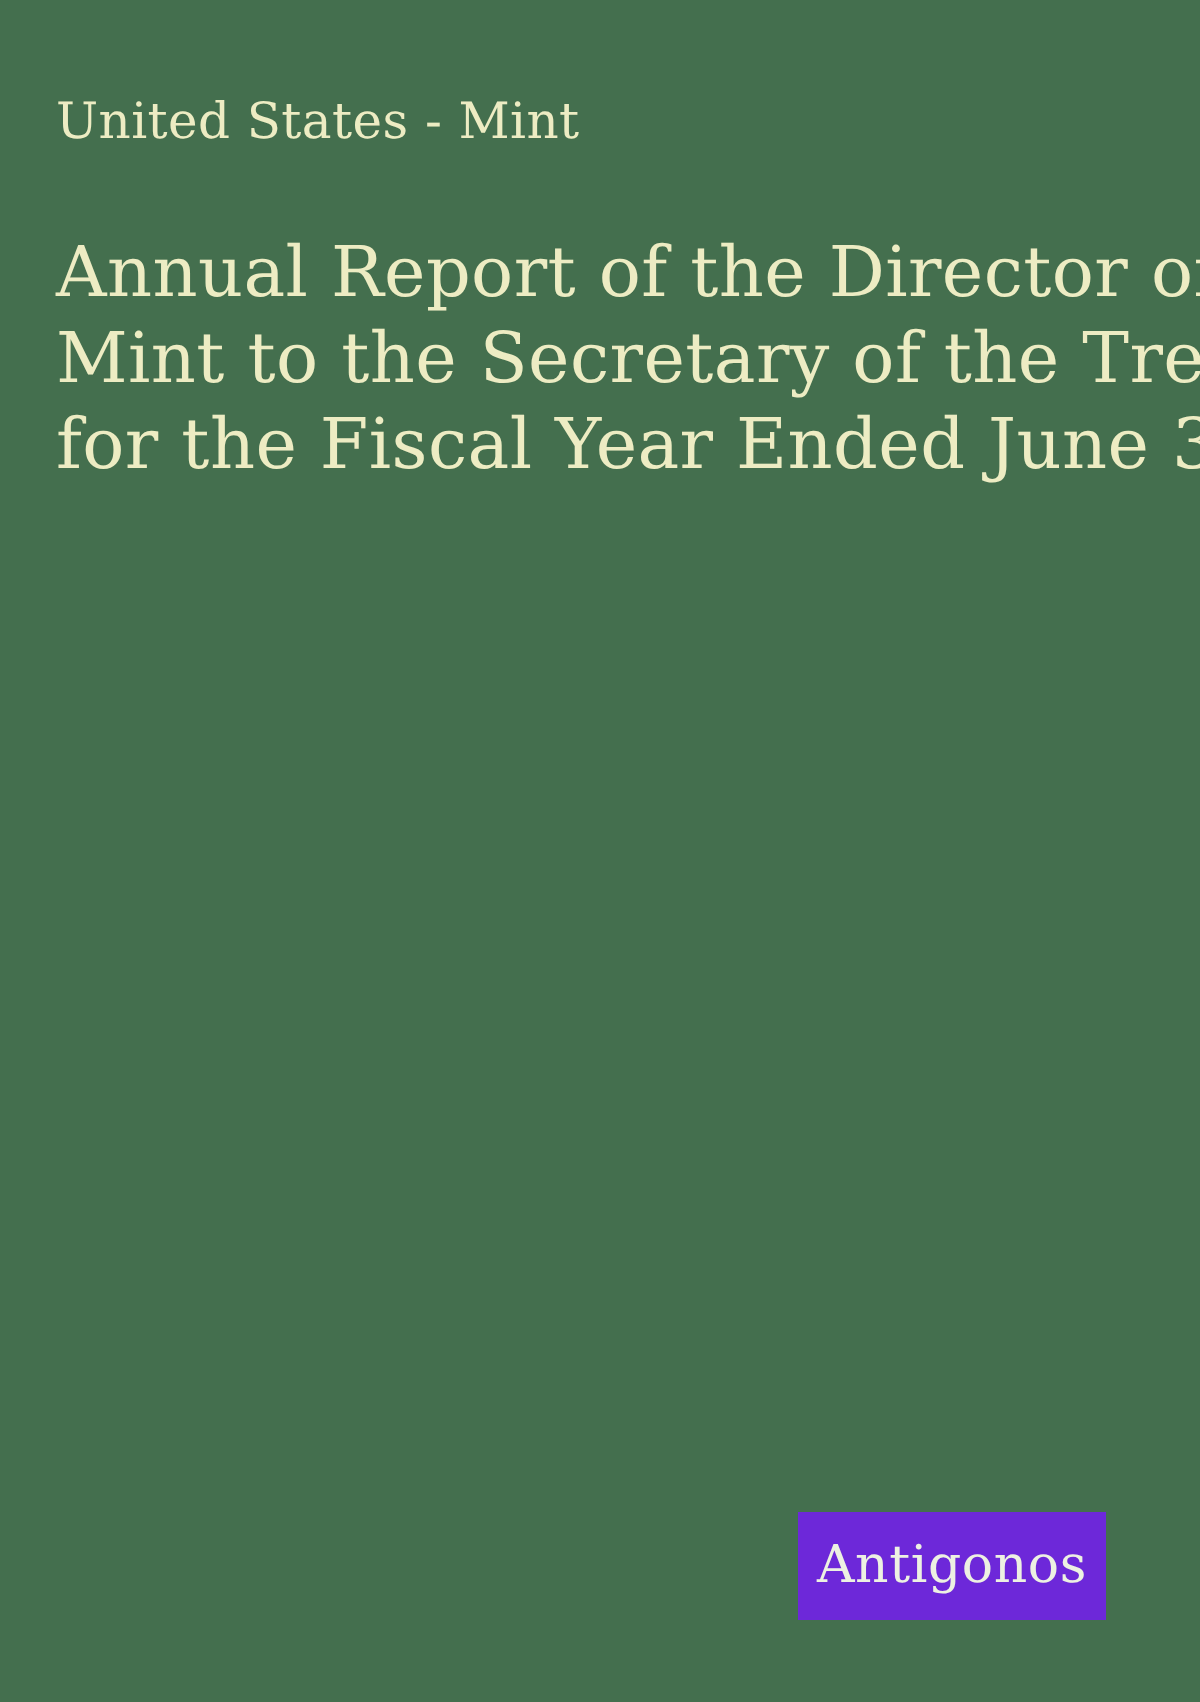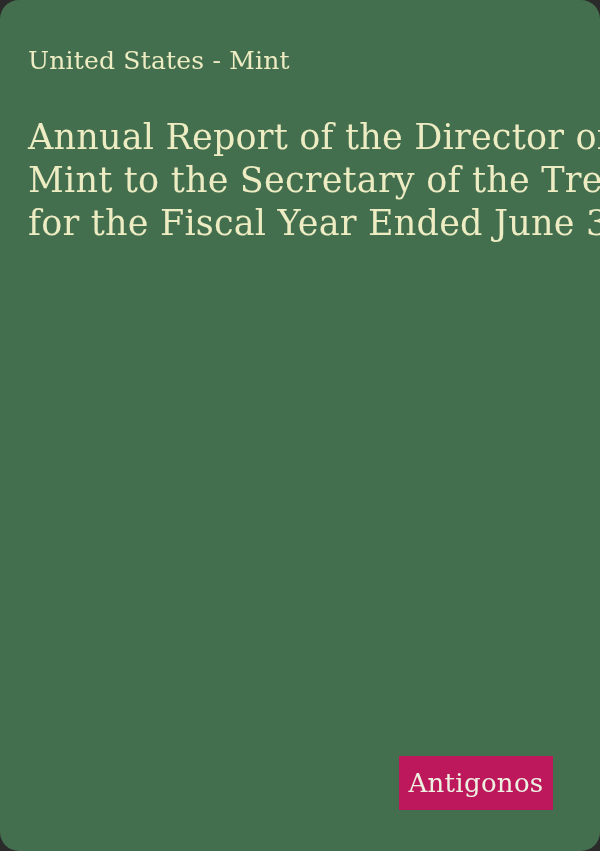--- a/index.html
+++ b/index.html
@@ -7,21 +7,20 @@
     padding: 0;
     background: #2b2b2b;
   }
   .cover {
     position: relative;
     width: 600px;
     height: 851px;
     background: #446f4e;
     overflow: hidden;
     font-family: "DejaVu Serif", "Liberation Serif", serif;
-    border-radius: 19px;
   }
   .author {
     position: absolute;
     left: 28px;
     top: 46px;
     font-size: 25px;
     line-height: 30px;
     color: #edecc3;
     letter-spacing: 0.2px;
   }
@@ -38,21 +37,21 @@
   .title .line {
     display: block;
     white-space: nowrap;
   }
   .publisher-box {
     position: absolute;
     left: 399px;
     top: 756px;
     width: 154px;
     height: 54px;
-    background: #be185d;
+    background: #6d28d9;
     display: flex;
     align-items: center;
     justify-content: center;
   }
   .publisher-name {
     color: #edf1e2;
     font-size: 26px;
     letter-spacing: 0.3px;
   }
 </style>

